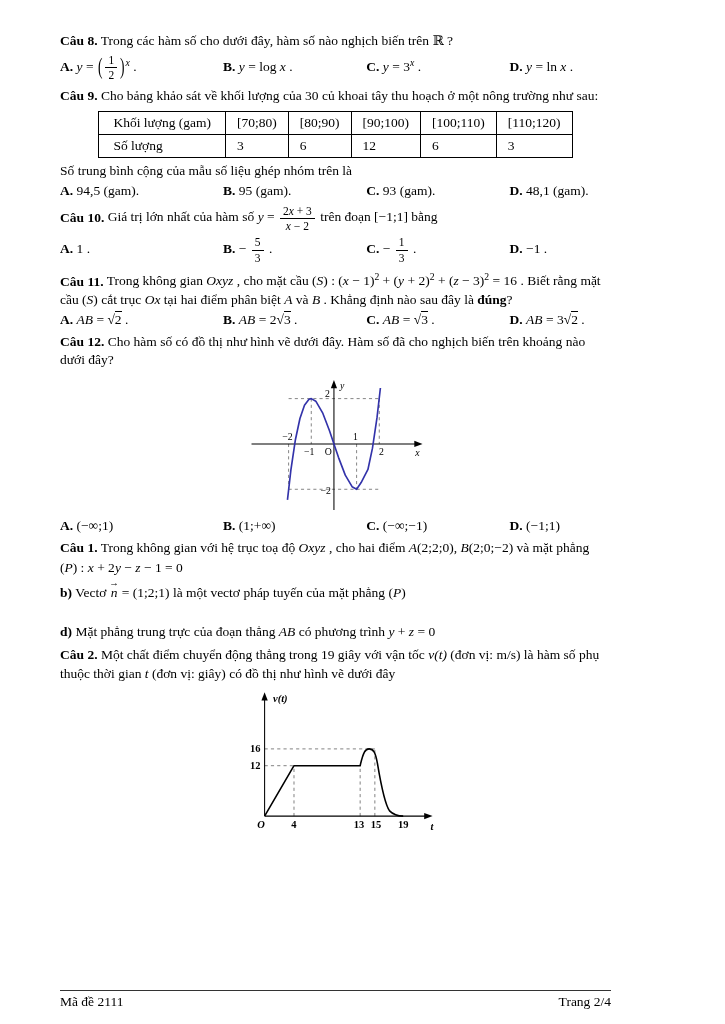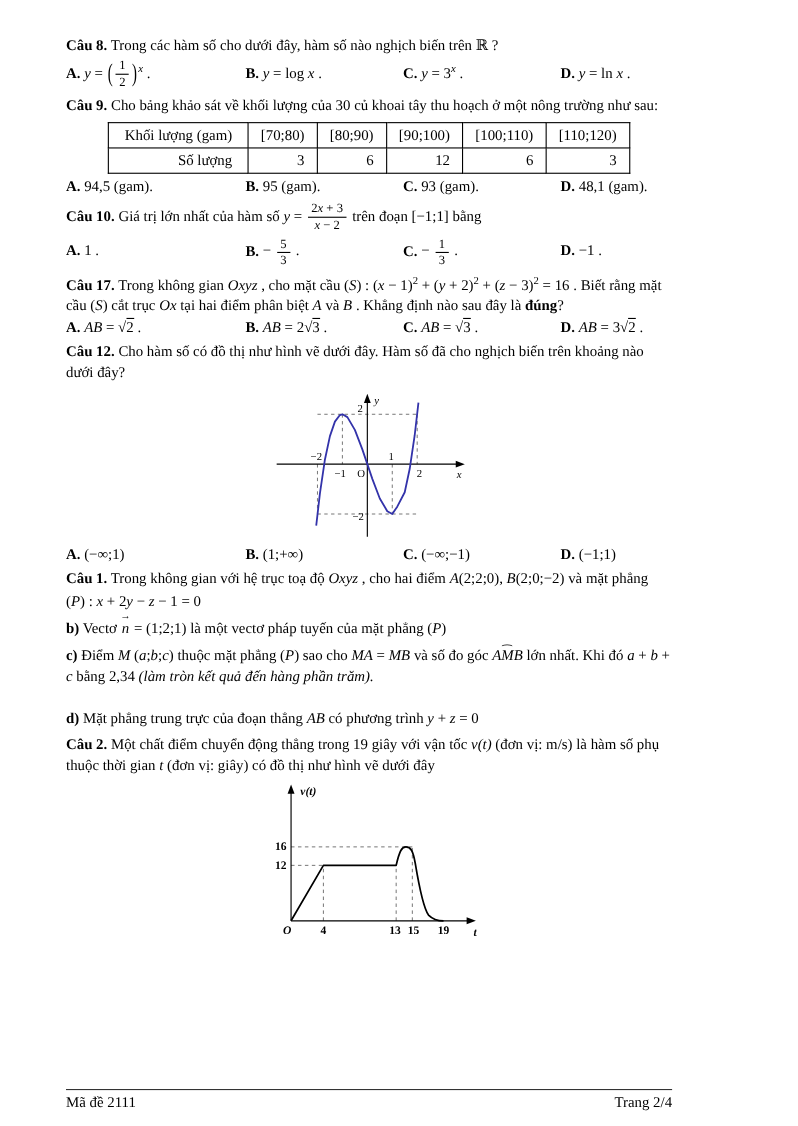--- a/index.html
+++ b/index.html
@@ -17,21 +17,21 @@
   .fr > span:last-child { padding:0 3px; }
   sup { font-size:0.72em; }
   .bp { display:inline-block; transform:scaleY(1.7); margin:0 1px; }
   .sq > span { border-top:1px solid currentColor; }
   .vec { position:relative; display:inline-block; padding:0 1px; }
   .vec::before { content:'→'; position:absolute; top:-0.75em; left:50%; transform:translateX(-50%); font-size:0.7em; }
   .arc { position:relative; display:inline-block; }
   .arc::before { content:'⌢'; position:absolute; top:-0.72em; left:50%; transform:translateX(-50%) scaleX(1.8); font-size:0.72em; }
   
   table.freq { border-collapse:collapse; margin:5px auto 4px auto; }
-  table.freq td { border:1px solid #000; padding:3px 11px; text-align:right; }
+  table.freq td { border:1px solid #000; padding:3px 11px; text-align:left; }
   table.freq td.first { padding:3px 14px; }
   
   .fig { display:flex; justify-content:center; margin:4px 0 2px 0; }
   .fig svg text { font-family:"Liberation Serif","DejaVu Serif",serif; }
   
   .footer { position:absolute; left:60px; right:57px; bottom:14px; border-top:1px solid #333; display:flex; justify-content:space-between; padding-top:3px; }
 </style>
 </head>
 <body>
 
@@ -65,20 +65,21 @@
       <tr>
         <td class="first">Số lượng</td>
         <td>3</td>
         <td>6</td>
         <td>12</td>
         <td>6</td>
         <td>3</td>
       </tr>
     </tbody>
       </table>
+    <p>Số trung bình cộng của mẫu số liệu ghép nhóm trên là</p>
     <div class="opts">
       <span class="opt"><b class="okey">A.</b> <span>94,5 (gam).</span></span>
       <span class="opt"><b class="okey">B.</b> <span>95 (gam).</span></span>
       <span class="opt"><b class="okey">C.</b> <span>93 (gam).</span></span>
       <span class="opt"><b class="okey">D.</b> <span>48,1 (gam).</span></span>
     </div>
   </section>
 
   <section class="q">
     <p><b class="qlabel">Câu 10.</b> <span>Giá trị lớn nhất của hàm số <i>y</i> = <span class="fr">
@@ -93,21 +94,21 @@
             </span> .</span></span>
       <span class="opt"><b class="okey">C.</b> <span>− <span class="fr">
               <span>1</span>
               <span>3</span>
             </span> .</span></span>
       <span class="opt"><b class="okey">D.</b> <span>−1 .</span></span>
     </div>
   </section>
 
   <section class="q">
-    <p><b class="qlabel">Câu 17.</b> <span>Trong không gian <i>Oxyz</i> , cho mặt cầu (<i>S</i>) : (<i>x</i> − 1)<sup>2</sup> + (<i>y</i> + 2)<sup>2</sup> + (<i>z</i> − 3)<sup>2</sup> = 16 . Biết rằng mặt cầu (<i>S</i>) cắt trục <i>Ox</i> tại hai điểm phân biệt <i>A</i> và <i>B</i> . Khẳng định nào sau đây là <b>đúng</b>?</span></p>
+    <p><b class="qlabel">Câu 11.</b> <span>Trong không gian <i>Oxyz</i> , cho mặt cầu (<i>S</i>) : (<i>x</i> − 1)<sup>2</sup> + (<i>y</i> + 2)<sup>2</sup> + (<i>z</i> − 3)<sup>2</sup> = 16 . Biết rằng mặt cầu (<i>S</i>) cắt trục <i>Ox</i> tại hai điểm phân biệt <i>A</i> và <i>B</i> . Khẳng định nào sau đây là <b>đúng</b>?</span></p>
     <div class="opts">
       <span class="opt"><b class="okey">A.</b> <span><i>AB</i> = <span class="sq">√<span>2</span></span> .</span></span>
       <span class="opt"><b class="okey">B.</b> <span><i>AB</i> = 2<span class="sq">√<span>3</span></span> .</span></span>
       <span class="opt"><b class="okey">C.</b> <span><i>AB</i> = <span class="sq">√<span>3</span></span> .</span></span>
       <span class="opt"><b class="okey">D.</b> <span><i>AB</i> = 3<span class="sq">√<span>2</span></span> .</span></span>
     </div>
   </section>
 
   <section class="q">
     <p><b class="qlabel">Câu 12.</b> <span>Cho hàm số có đồ thị như hình vẽ dưới đây. Hàm số đã cho nghịch biến trên khoảng nào dưới đây?</span></p>
@@ -151,21 +152,20 @@
       <span class="opt"><b class="okey">C.</b> <span>(−∞;−1)</span></span>
       <span class="opt"><b class="okey">D.</b> <span>(−1;1)</span></span>
     </div>
   </section>
 
 
   <section class="q">
     <p><b class="qlabel">Câu 1.</b> <span>Trong không gian với hệ trục toạ độ <i>Oxyz</i> , cho hai điểm <i>A</i>(2;2;0), <i>B</i>(2;0;−2) và mặt phẳng</span></p>
     <p>(<i>P</i>) : <i>x</i> + 2<i>y</i> − <i>z</i> − 1 = 0</p>
     <p style="margin-top:6px;"><b>b)</b> Vectơ <span class="vec"><i>n</i></span> = (1;2;1) là một vectơ pháp tuyến của mặt phẳng (<i>P</i>)</p>
-    <p style="margin-top:6px;"><b>c)</b> Điểm <i>M</i> (<i>a</i>;<i>b</i>;<i>c</i>) thuộc mặt phẳng (<i>P</i>) sao cho <i>MA</i> = <i>MB</i> và số đo góc <span class="arc"><i>AMB</i></span> lớn nhất. Khi đó <i>a</i> + <i>b</i> + <i>c</i> bằng 2,34 <i>(làm tròn kết quả đến hàng phần trăm).</i></p>
     <p style="margin-top:20px;"><b>d)</b> Mặt phẳng trung trực của đoạn thẳng <i>AB</i> có phương trình <i>y</i> + <i>z</i> = 0</p>
   </section>
 
   <section class="q">
     <p><b class="qlabel">Câu 2.</b> <span>Một chất điểm chuyển động thẳng trong 19 giây với vận tốc <i>v(t)</i> (đơn vị: m/s) là hàm số phụ thuộc thời gian <i>t</i> (đơn vị: giây) có đồ thị như hình vẽ dưới đây</span></p>
     <figure class="fig">
       <svg width="210" height="147" viewBox="0 0 200 140">
 
         <g stroke="#555" stroke-width="0.7" stroke-dasharray="3,3" fill="none">
           <line x1="32" y1="58" x2="137" y2="58"></line>

